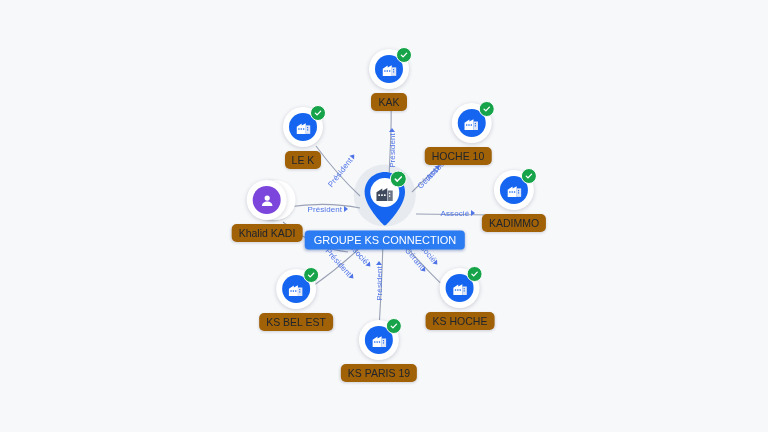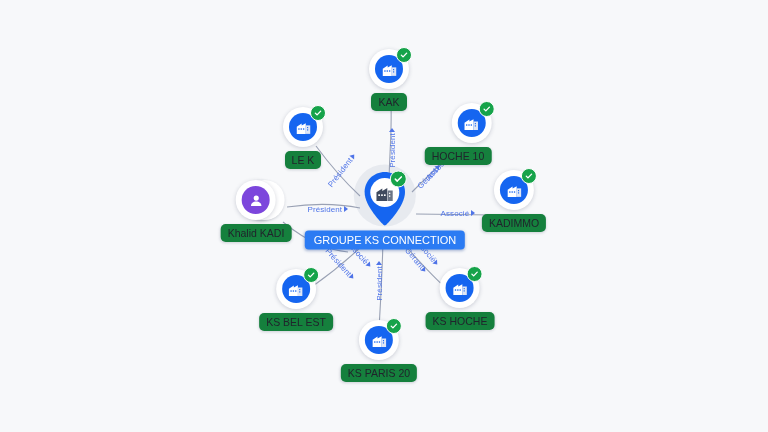--- a/index.html
+++ b/index.html
@@ -41,21 +41,21 @@
   .pin-halo{position:absolute;left:-8px;top:-6px;width:62px;height:62px;
         border-radius:50%;background:rgba(150,160,185,.16);}
   .pin{position:absolute;left:0;top:0;width:46px;height:56px;}
   .pin-icon{position:absolute;left:13px;top:13px;width:20px;height:20px;}
   .pin-badge{position:absolute;right:1px;top:0px;width:15px;height:15px;
         border-radius:50%;background:#16a34a;border:1.6px solid #fff;
         display:flex;align-items:center;justify-content:center;}
   .pin-badge svg{width:9px;height:9px;display:block;}
 
   
-  .lbl{margin-top:4px;background:#15803d;color:#20242c;font-size:10.5px;
+  .lbl{margin-top:4px;background:#a16207;color:#20242c;font-size:10.5px;
        line-height:13px;padding:2.5px 7px;border-radius:5px;white-space:nowrap;
        box-shadow:0 1px 3px rgba(40,50,80,.20);}
   .lbl-center{background:#2b7bf3;color:#fff;font-size:11px;padding:3px 9px;
        border-radius:4px;box-shadow:0 1px 3px rgba(20,60,140,.35);}
 
   
   .elabel{position:absolute;color:#4f74e8;font-size:8px;line-height:9px;
        white-space:nowrap;transform-origin:center center;
        letter-spacing:.1px;pointer-events:none;}
 </style>
@@ -252,21 +252,21 @@
               <rect x="17" y="11.4" width="1.6" height="1.6" fill="#1565f0"></rect>
               <rect x="17" y="14.6" width="1.6" height="1.6" fill="#1565f0"></rect>
             </svg>
           </div>
           <div class="badge">
             <svg viewBox="0 0 12 12">
               <path d="M2 6.2l2.6 2.6L10 3.2" stroke="#fff" stroke-width="2" fill="none" stroke-linecap="round" stroke-linejoin="round"></path>
             </svg>
           </div>
         </div>
-        <div class="lbl">KS PARIS 20</div>
+        <div class="lbl">KS PARIS 19</div>
       </div>
       <div class="node" style="left: 296px; top: 300px; text-align: center;">
         <div class="disc">
           <div class="disc-inner">
             <svg viewBox="0 0 24 24">
               <path d="M2.5 21V10.8L9.4 6.3v3l5.8-3.4V21H2.5z" fill="#ffffff"></path>
               <path d="M15.2 9h6.3v12h-6.3z" fill="#dfe6f5"></path>
               <rect x="4.6" y="13.2" width="1.9" height="1.9" fill="#1565f0"></rect>
               <rect x="7.9" y="13.2" width="1.9" height="1.9" fill="#1565f0"></rect>
               <rect x="11.2" y="13.2" width="1.9" height="1.9" fill="#1565f0"></rect>
@@ -275,21 +275,21 @@
             </svg>
           </div>
           <div class="badge">
             <svg viewBox="0 0 12 12">
               <path d="M2 6.2l2.6 2.6L10 3.2" stroke="#fff" stroke-width="2" fill="none" stroke-linecap="round" stroke-linejoin="round"></path>
             </svg>
           </div>
         </div>
         <div class="lbl">KS BEL EST</div>
       </div>
-      <div class="node" style="left: 256px; top: 211px;">
+      <div class="node" style="left: 267px; top: 211px;">
         <div class="disc stack">
           <div class="disc-inner person-inner">
             <svg viewBox="0 0 24 24">
               <circle cx="12" cy="8.6" r="3.7" fill="#ffffff"></circle>
               <path d="M4.6 19.6c0-4 3.3-6.2 7.4-6.2s7.4 2.2 7.4 6.2z" fill="#ffffff"></path>
             </svg>
           </div>
         </div>
         <div class="lbl">Khalid KADI</div>
       </div>

